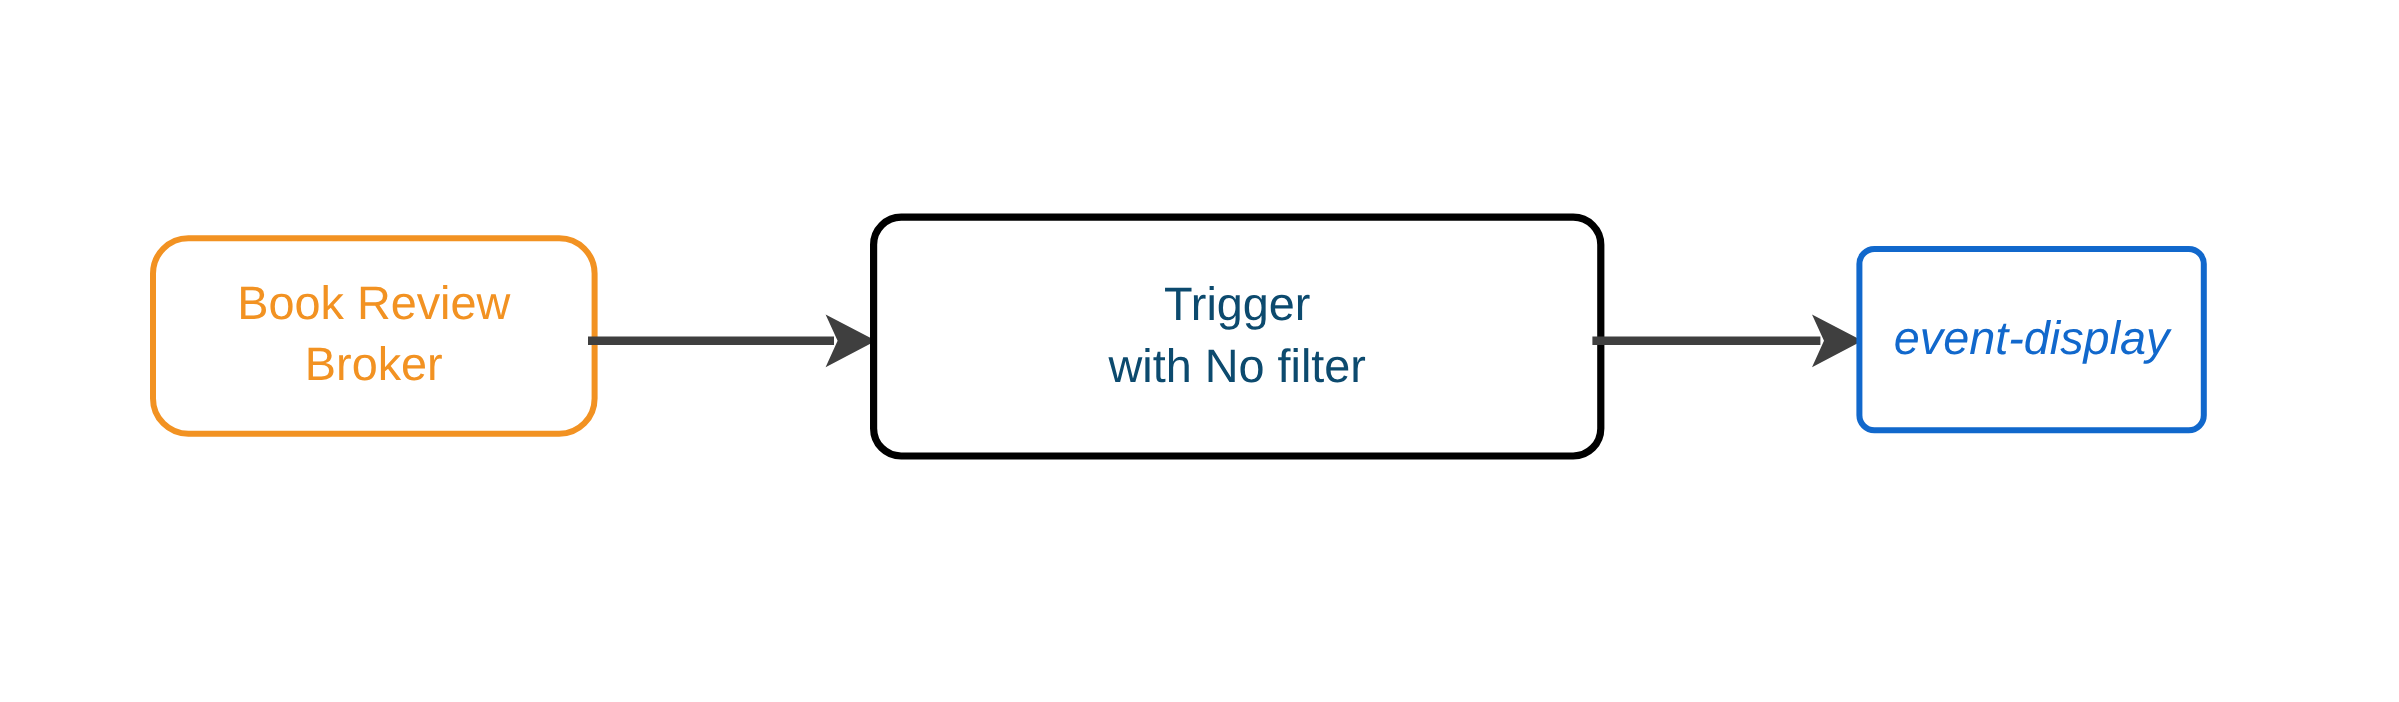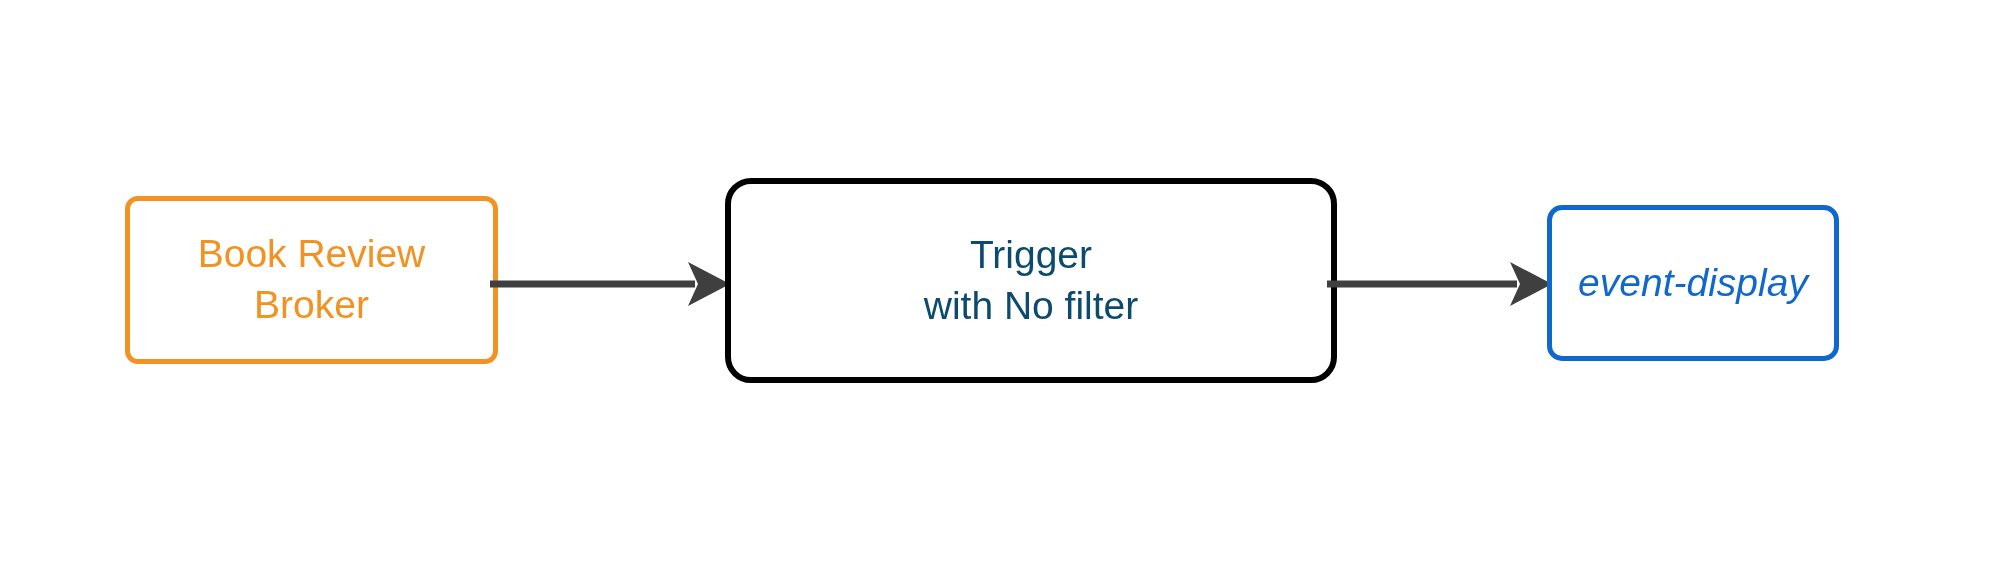--- a/index.html
+++ b/index.html
@@ -35,21 +35,21 @@
     user-select: none;
   }
 
   
   #node-broker {
     left: 125px;
     top: 196px;
     width: 373px;
     height: 168px;
     border: 5px solid #F29222;
-    border-radius: 13px;
+    border-radius: 32px;
     color: #F29222;
     font-size: 39px;
   }
 
   
   #node-trigger {
     left: 725px;
     top: 178px;
     width: 612px;
     height: 205px;

